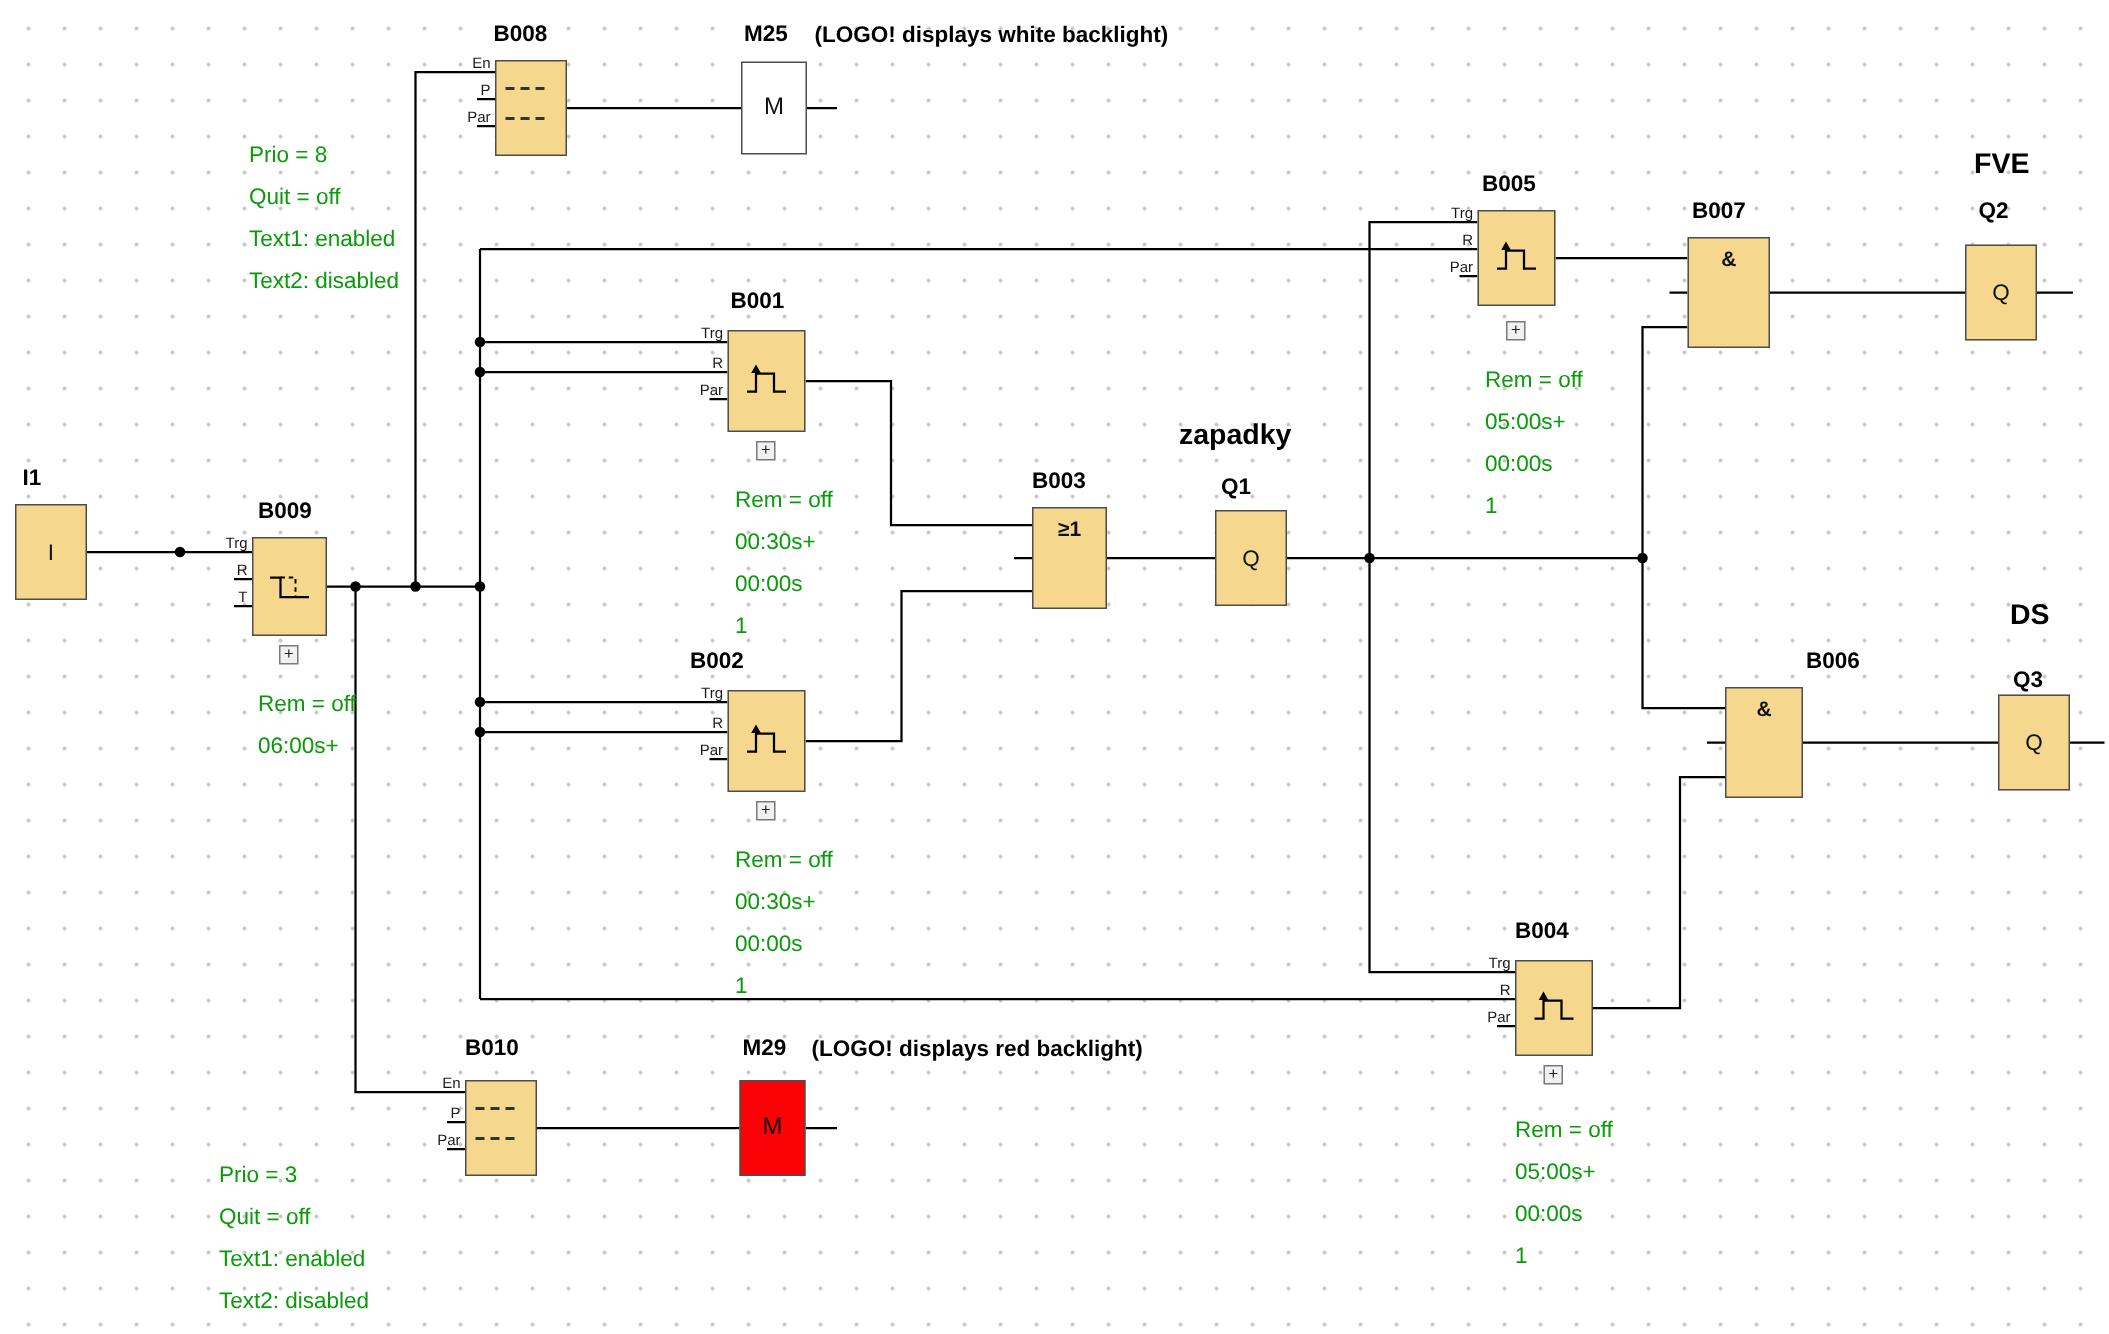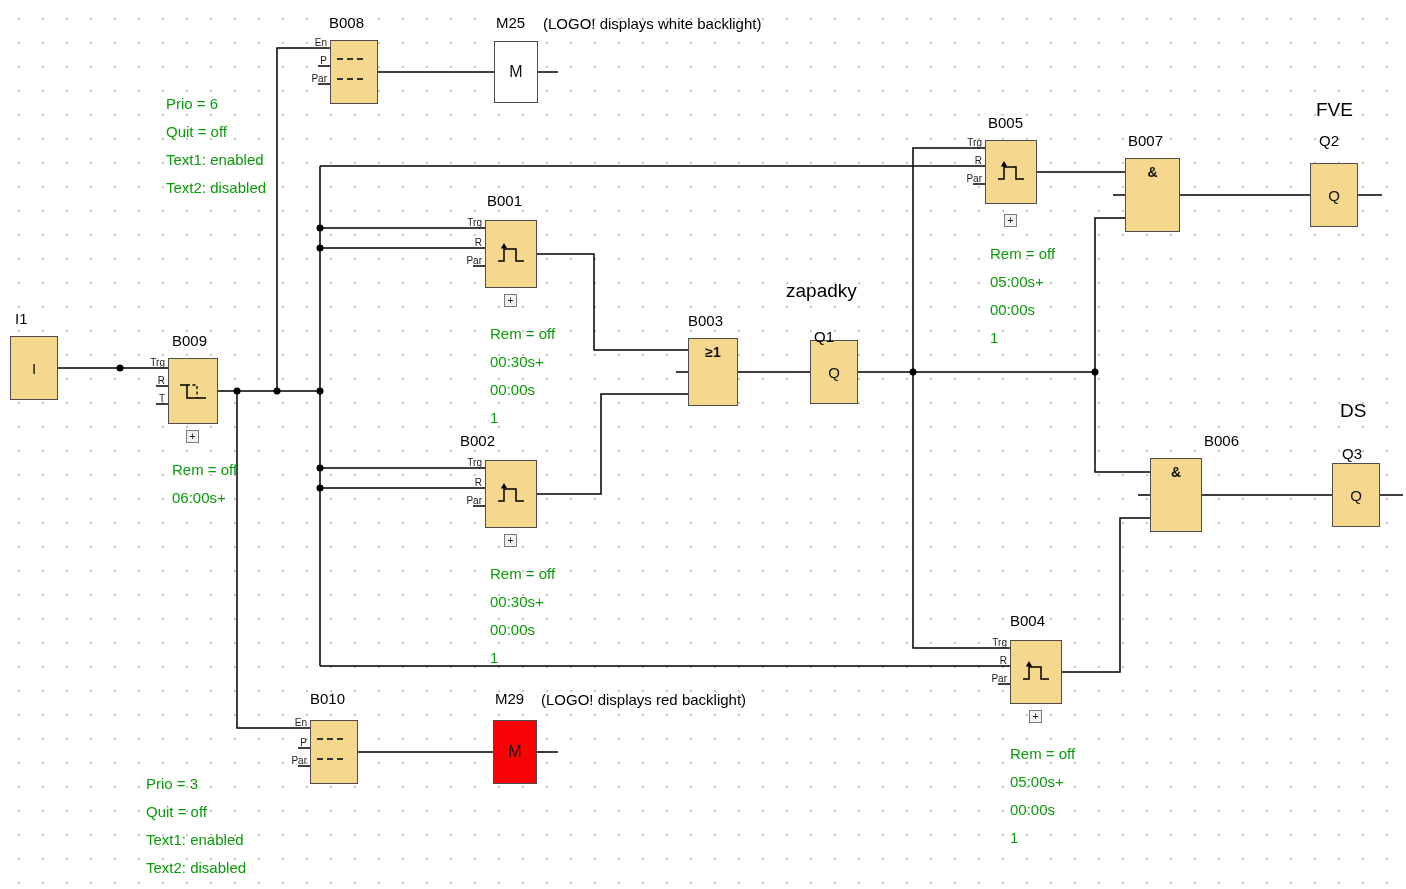--- a/index.html
+++ b/index.html
@@ -20,21 +20,21 @@
   .blk.white { background:#ffffff; }
   .blk.red   { background:#FB0207; }
   .sym  { font-size:15px; color:#111; }
   .msym { font-size:16px; color:#111; }
   .gsym {
     position:absolute; top:5px; left:0; width:100%; text-align:center;
     font-size:14px; font-weight:bold; color:#111;
   }
   .icon { pointer-events:none; }
   .msgdash { position:absolute; left:6px; width:26px; height:0; border-top:2px dashed #333; }
-  .lbl  { position:absolute; font-size:15px; color:#000; white-space:nowrap; }
+  .lbl  { position:absolute; font-size:15px; color:#000; white-space:nowrap;font-weight:bold; }
   .biglbl { font-size:19px; }
   .port {
     position:absolute; font-size:10px; color:#1a1a1a;
     width:30px; text-align:right; white-space:nowrap;
   }
   .params {
     position:absolute; font-size:15px; line-height:28px;
     color:#0A9A0A; white-space:nowrap;
   }
   .expander {
@@ -155,21 +155,21 @@
   <span class="lbl" style="left:329px;top:14px">B008</span>
   <span class="lbl" style="left:496px;top:14px">M25</span>
   <span class="lbl" style="left:543px;top:15px">(LOGO! displays white backlight)</span>
   <span class="lbl" style="left:988px;top:114px">B005</span>
   <span class="lbl" style="left:1128px;top:132px">B007</span>
   <span class="lbl biglbl" style="left:1316px;top:99px">FVE</span>
   <span class="lbl" style="left:1319px;top:132px">Q2</span>
   <span class="lbl" style="left:487px;top:192px">B001</span>
   <span class="lbl" style="left:688px;top:312px">B003</span>
   <span class="lbl biglbl" style="left:786px;top:280px">zapadky</span>
-  <span class="lbl" style="left:814px;top:328px">Q1</span>
+  <span class="lbl" style="left:814px;top:316px">Q1</span>
   <span class="lbl" style="left:15px;top:310px">I1</span>
   <span class="lbl" style="left:172px;top:332px">B009</span>
   <span class="lbl" style="left:460px;top:432px">B002</span>
   <span class="lbl" style="left:1204px;top:432px">B006</span>
   <span class="lbl biglbl" style="left:1340px;top:400px">DS</span>
   <span class="lbl" style="left:1342px;top:445px">Q3</span>
   <span class="lbl" style="left:1010px;top:612px">B004</span>
   <span class="lbl" style="left:310px;top:690px">B010</span>
   <span class="lbl" style="left:495px;top:690px">M29</span>
   <span class="lbl" style="left:541px;top:691px">(LOGO! displays red backlight)</span>
@@ -196,21 +196,21 @@
 
   <span class="port" style="left:977px;top:637px">Trg</span>
   <span class="port" style="left:977px;top:655px">R</span>
   <span class="port" style="left:977px;top:673px">Par</span>
 
   <span class="port" style="left:277px;top:717px">En</span>
   <span class="port" style="left:277px;top:737px">P</span>
   <span class="port" style="left:277px;top:755px">Par</span>
 
   <div class="params" style="left:166px;top:90px">
-    <div>Prio = 6</div>
+    <div>Prio = 8</div>
     <div>Quit = off</div>
     <div>Text1: enabled</div>
     <div>Text2: disabled</div>
   </div>
 
   <div class="params" style="left:146px;top:770px">
     <div>Prio = 3</div>
     <div>Quit = off</div>
     <div>Text1: enabled</div>
     <div>Text2: disabled</div>

